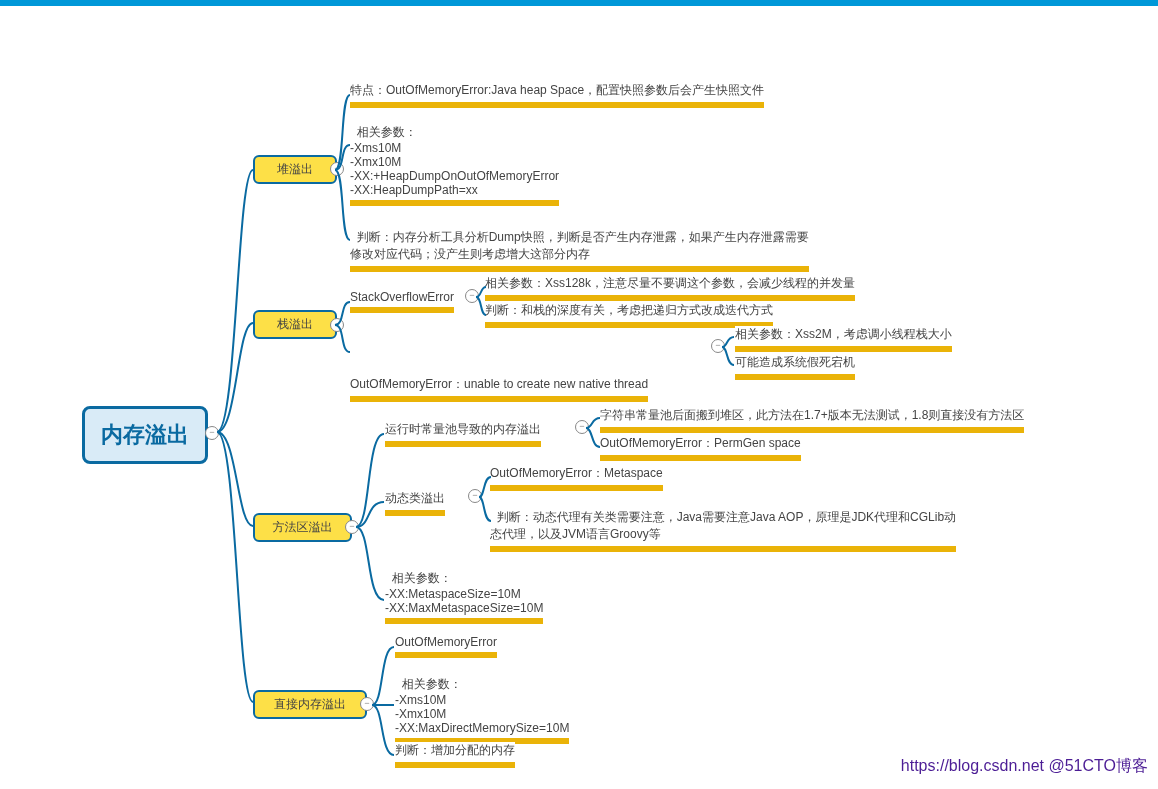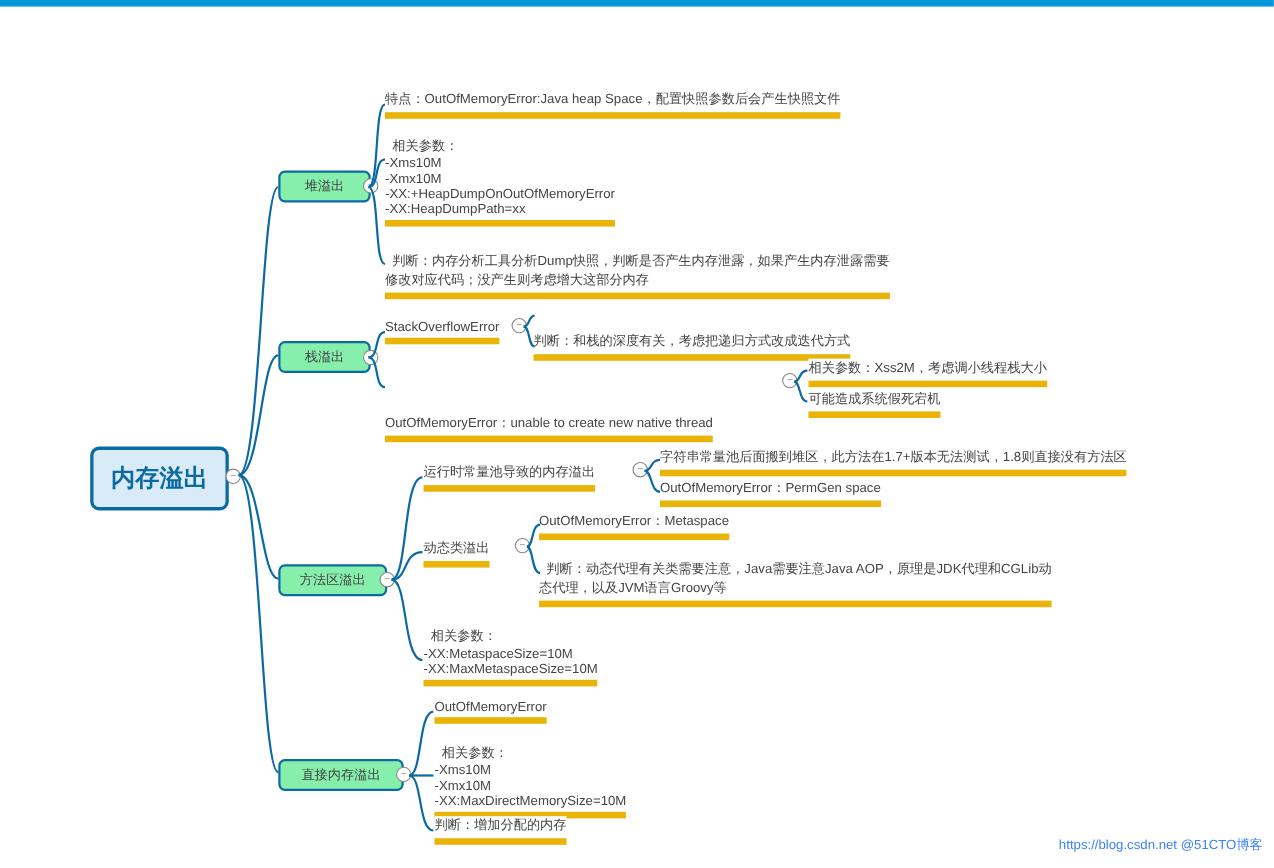--- a/index.html
+++ b/index.html
@@ -32,21 +32,21 @@
     color: #444;
   }
   .underline {
     border-bottom: 6px solid #eab308;
   }
   .box {
     border: 2px solid #0a6aa1;
     border-radius: 6px;
     padding: 4px 10px;
     text-align: center;
-    background: #86efac;
+    background: #fde047;
   }
   .root {
     position: absolute;
     border: 3px solid #0a6aa1;
     background: #d9ebf7;
     border-radius: 8px;
     font-weight: bold;
     font-size: 22px;
     color: #0a6aa1;
     text-align: right;
@@ -73,22 +73,22 @@
   }
   svg.link path {
     stroke: #0a6aa1;
     stroke-width: 2;
     fill: none;
   }
   .watermark {
     position: absolute;
     right: 10px;
     bottom: 12px;
-    color: #3b82f6;
-    font-size: 12px;
+    color: #4c1d95;
+    font-size: 16px;
   }
 </style>
 </head>
 <body>
 <div class="topbar"></div>
 <div class="canvas">
 
 <div class="root" style="left:82px; top:406px; width:120px; height:52px;">
   <span>内存溢出</span>
 </div>
@@ -126,20 +126,23 @@
 <div class="node box" style="left:253px; top:310px; width:60px;">
   <span>栈溢出</span>
 </div>
 <div class="toggle" style="left:330px; top:318px;">−</div>
 
 <div class="node underline" style="left:350px; top:290px;">
   <span>StackOverflowError</span>
 </div>
 <div class="toggle" style="left:465px; top:289px;">−</div>
 
+<div class="node underline" style="left:485px; top:275px;">
+  <span>相关参数：Xss128k，注意尽量不要调这个参数，会减少线程的并发量</span>
+</div>
 <div class="node underline" style="left:485px; top:302px;">
   <span>判断：和栈的深度有关，考虑把递归方式改成迭代方式</span>
 </div>
 
 <div class="node underline" style="left:350px; top:340px;margin-top:36px;">
   <span>OutOfMemoryError：unable to create new native thread</span>
 </div>
 <div class="toggle" style="left:711px; top:339px;">−</div>
 
 <div class="node underline" style="left:735px; top:326px;">

